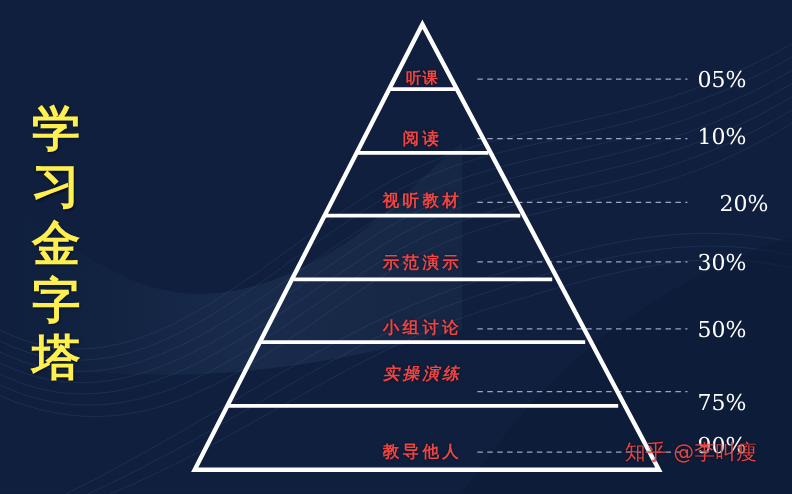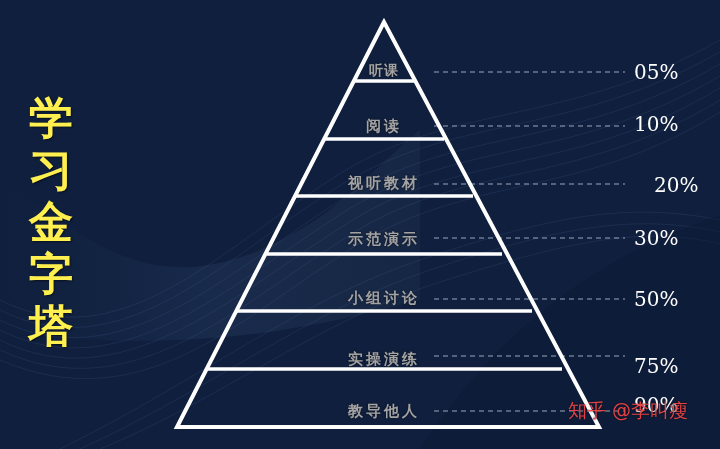--- a/index.html
+++ b/index.html
@@ -4,21 +4,21 @@
 <style>
   html, body { margin:0; padding:0; }
   body { width:720px; height:449px; overflow:hidden; background:#0f1f3d; position:relative;
          font-family:"DejaVu Sans", sans-serif; }
   .bg { position:absolute; inset:0; }
   .title { position:absolute; left:26px; top:92px; width:50px; display:flex; flex-direction:column;
            align-items:center; color:#fff04f; font-weight:bold; font-size:44px; line-height:52px;
            text-shadow:1px 1px 2px rgba(0,0,0,0.5); }
   .title span { display:block; }
   .pyramid { position:absolute; inset:0; }
-  .lvl-label { position:absolute; color:#a3a3a3; font-weight:bold; font-size:15px; letter-spacing:3px;
+  .lvl-label { position:absolute; color:#ef4444; font-weight:bold; font-size:15px; letter-spacing:3px;
                transform:translate(-50%,-50%); white-space:nowrap; text-shadow:0 0 2px rgba(0,0,0,0.6); }
   .pct { position:absolute; left:634px; color:#ffffff; font-family:"DejaVu Serif", serif;
          font-size:20px; transform:translateY(-50%); letter-spacing:0px; }
   .watermark { position:absolute; left:568px; top:398px; color:#ef4444; font-size:19px;
                text-shadow:0 0 2px rgba(0,0,0,0.7); white-space:nowrap; opacity:0.95; }
 </style>
 </head>
 <body>
 
 <svg class="bg" width="720" height="449" viewBox="0 0 720 449">
@@ -74,21 +74,21 @@
     <line x1="237" y1="311" x2="532" y2="311"></line>
     <line x1="207" y1="369" x2="562" y2="369"></line>
   </g>
 </svg>
 
 <div class="lvl-label" style="left:384px;top:71px;font-size:14px;letter-spacing:1px;">听课</div>
 <div class="lvl-label" style="left:384px;top:126px;">阅读</div>
 <div class="lvl-label" style="left:384px;top:183px;">视听教材</div>
 <div class="lvl-label" style="left:384px;top:239px;">示范演示</div>
 <div class="lvl-label" style="left:384px;top:298px;">小组讨论</div>
-<div class="lvl-label" style="left:384px;top:359px;">实操演练</div>
+<div class="lvl-label" style="left:384px;top:340px;font-style:italic;">实操演练</div>
 <div class="lvl-label" style="left:384px;top:411px;">教导他人</div>
 
 <div class="pct" style="top:72px;">05%</div>
 <div class="pct" style="top:124px;">10%</div>
 <div class="pct" style="top:185px;margin-left:20px;">20%</div>
 <div class="pct" style="top:238px;">30%</div>
 <div class="pct" style="top:299px;">50%</div>
 <div class="pct" style="top:366px;">75%</div>
 <div class="pct" style="top:405px;">90%</div>
 

